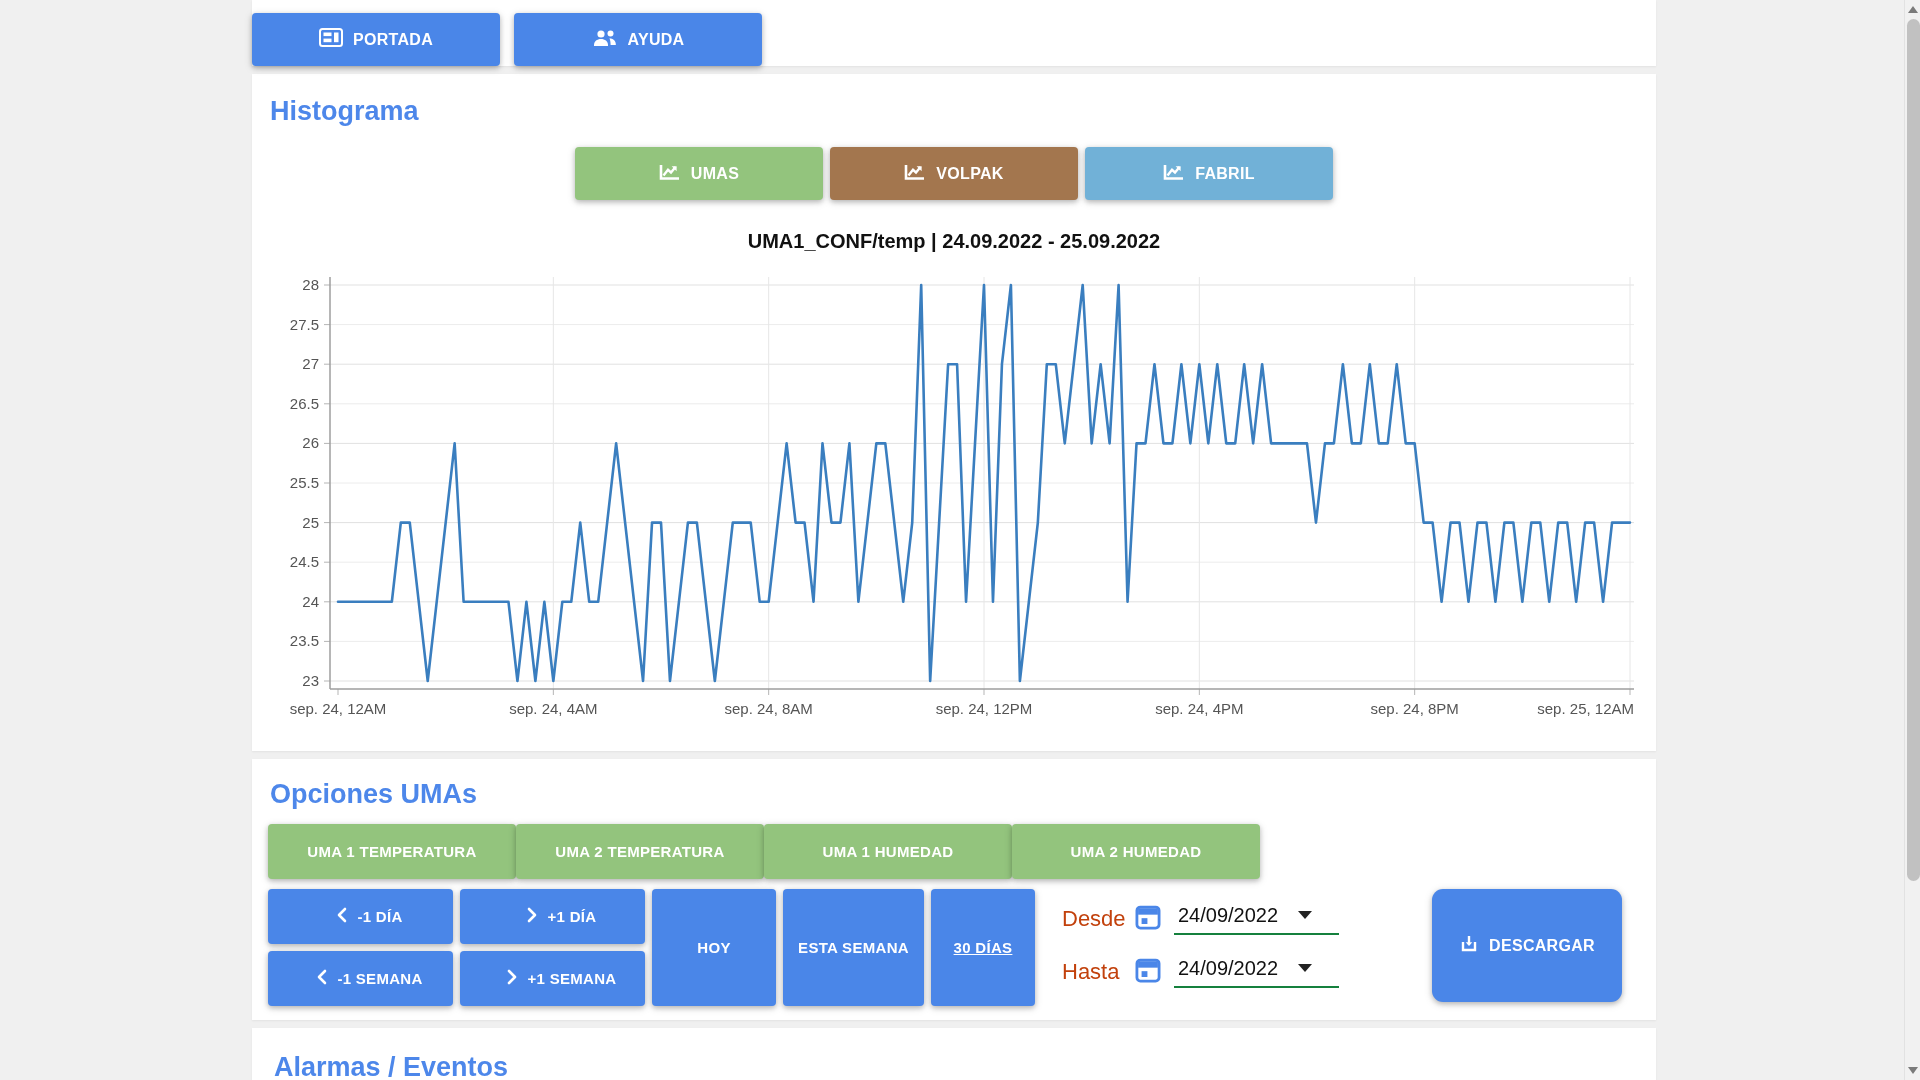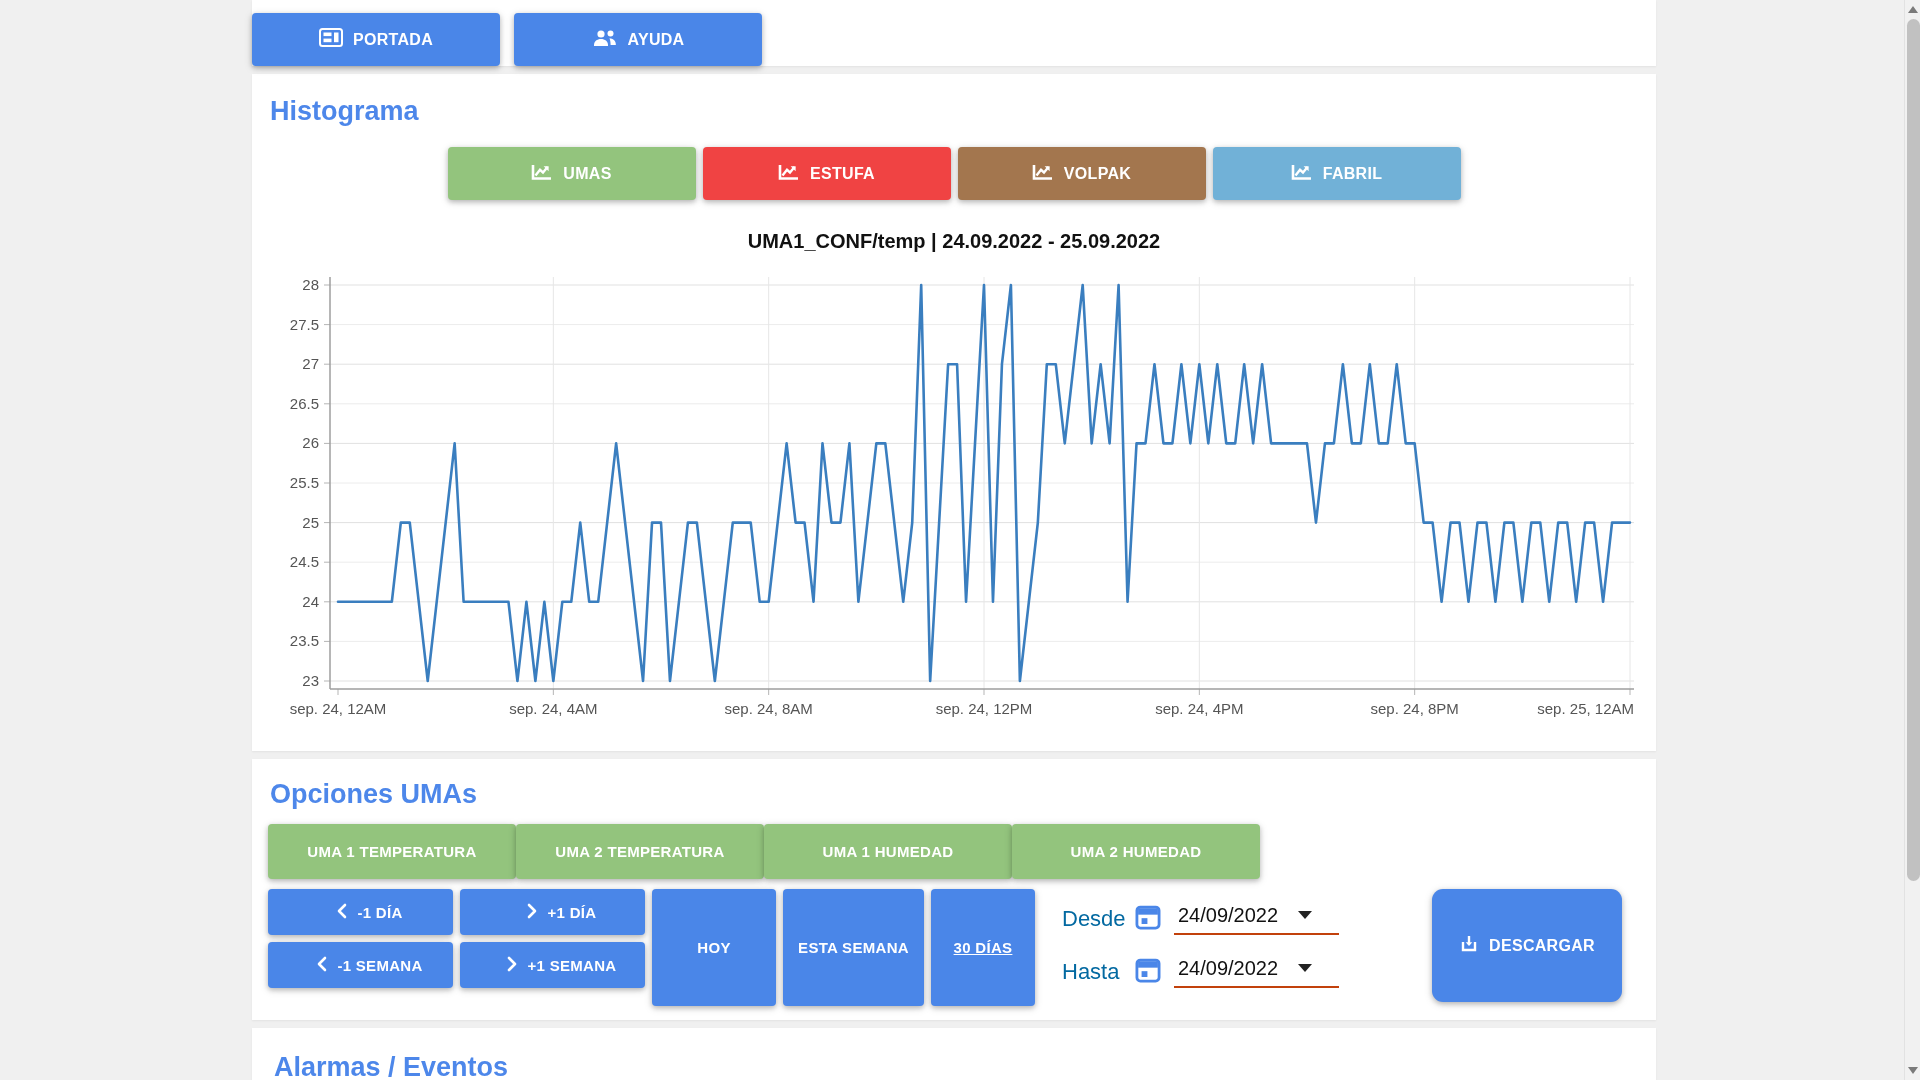--- a/index.html
+++ b/index.html
@@ -83,34 +83,34 @@
   .uma-btn-row { margin-top:14px; display:flex; gap:0; }
   .uma-btn-row .btn { width:248px; height:55px; font-size:15px; }
 
   .controls-row {
     margin-top:10px;
     display:flex;
     align-items:flex-start;
     gap:7px;
   }
   .nav-col { display:flex; flex-direction:column; gap:7px; }
-  .nav-col .btn { width:185px; height:46px; font-size:15px;padding-left:24px; }
+  .nav-col .btn { width:185px; height:55px; font-size:15px;padding-left:24px; }
   .btn-tall { height:117px; font-size:15px; }
   .btn-hoy { width:124px; }
   .btn-week { width:141px; }
   .btn-30 { width:104px;text-decoration:underline; }
 
   .date-block { margin-left:20px; padding-top:8px; }
   .date-row { display:flex; align-items:center; height:44px; margin-bottom:9px; }
-  .date-label { font-size:22px; color:#0369a1; width:72px; }
+  .date-label { font-size:22px; color:#c2410c; width:72px; }
   .date-field {
     display:inline-flex;
     align-items:center;
     gap:20px;
-    border-bottom:2px solid #c2410c;
+    border-bottom:2px solid #15803d;
     padding:0 6px 6px 4px;
     margin-left:12px;
     min-width:165px;
     cursor:pointer;
   }
   .date-value { font-size:20px; color:#111; }
   .caret-down {
     width:0; height:0;
     border-left:7px solid transparent;
     border-right:7px solid transparent;
@@ -185,28 +185,20 @@
     <h2 class="section-heading" style="margin-left:2px;">Histograma</h2>
 
     <div class="chart-btn-row">
       <button class="btn btn-green">
         <span><svg width="22" height="20" viewBox="0 0 22 20">
               <path d="M2 3v13.5h18" stroke="#fff" stroke-width="2.6" fill="none"></path>
               <path d="M4.5 13.5 9 7.8l3 2.7 4.5-5.5" stroke="#fff" stroke-width="2.4" fill="none"></path>
               <path d="M12.6 4.2h5v5z" fill="#fff"></path>
             </svg></span>
         <span>UMAS</span>
-      </button>
-      <button class="btn btn-red">
-        <span><svg width="22" height="20" viewBox="0 0 22 20">
-              <path d="M2 3v13.5h18" stroke="#fff" stroke-width="2.6" fill="none"></path>
-              <path d="M4.5 13.5 9 7.8l3 2.7 4.5-5.5" stroke="#fff" stroke-width="2.4" fill="none"></path>
-              <path d="M12.6 4.2h5v5z" fill="#fff"></path>
-            </svg></span>
-        <span>ESTUFA</span>
       </button>
       <button class="btn btn-brown">
         <span><svg width="22" height="20" viewBox="0 0 22 20">
               <path d="M2 3v13.5h18" stroke="#fff" stroke-width="2.6" fill="none"></path>
               <path d="M4.5 13.5 9 7.8l3 2.7 4.5-5.5" stroke="#fff" stroke-width="2.4" fill="none"></path>
               <path d="M12.6 4.2h5v5z" fill="#fff"></path>
             </svg></span>
         <span>VOLPAK</span>
       </button>
       <button class="btn btn-lblue">

